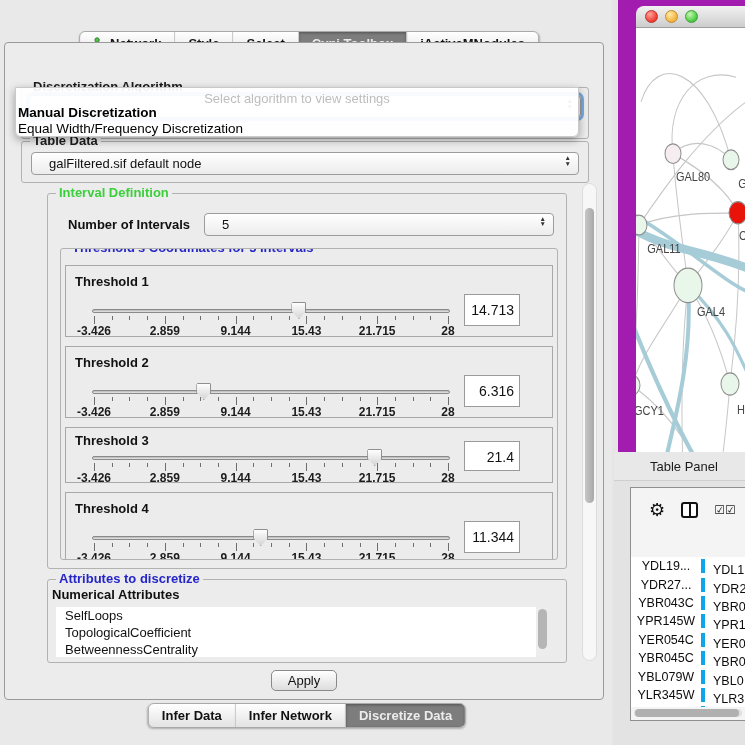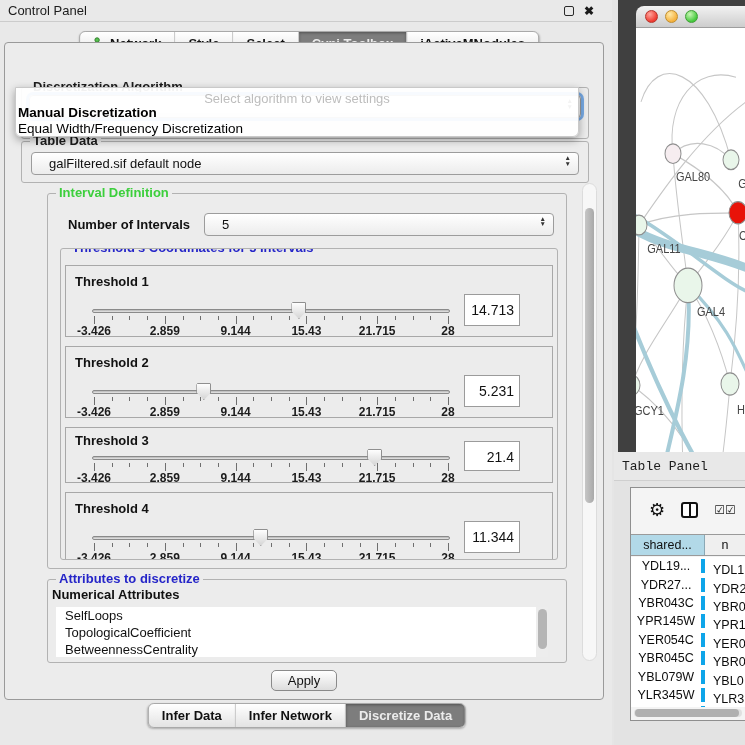--- a/index.html
+++ b/index.html
@@ -76,59 +76,52 @@
   .attr-item { font-size:13px; color:#111; padding-left:9px; line-height:17px; white-space:nowrap; }
   .attr-sb { position:absolute; right:0; top:0; bottom:0; width:12px; background:#ededed; }
   .attr-sb .th { position:absolute; left:1.5px; top:2px; width:9px; height:40px; border-radius:5px; background:#b5b5b5; }
 
   .v-scrollbar { position:absolute; right:6px; top:140px; bottom:38px; width:15px; background:#f7f7f7; border:1px solid #dcdcdc; border-radius:8px; }
   .v-scrollbar .th { position:absolute; left:2px; width:9px; top:24px; height:62%; border-radius:5px; background:linear-gradient(90deg,#c6c6c6,#a9a9a9); }
 
   .apply { position:absolute; bottom:8px; left:50%; transform:translateX(-50%); width:66px; height:21px; border:1px solid #8a8a8a; border-radius:5px; background:linear-gradient(#ffffff,#dddddd); font-size:13px; color:#111; font-family:"Liberation Sans",sans-serif; }
 
   
-  .net-window { position:absolute; left:618px; top:0; width:127px; height:544px; background:#404040; }
+  .net-window { position:absolute; left:618px; top:0; width:127px; height:544px; background:#a21caf; }
   .mac-titlebar { position:absolute; left:18px; top:6px; right:0; height:22px; background:linear-gradient(#f2f2f2,#cdcdcd); border-bottom:1px solid #9e9e9e; border-top-left-radius:8px; display:flex; align-items:center; padding-left:9px; gap:7px; }
   .light { width:13px; height:13px; border-radius:50%; }
   .light.r { background:radial-gradient(circle at 35% 30%, #ffa49c, #ee3b30 70%); border:1px solid #b5342c; }
   .light.y { background:radial-gradient(circle at 35% 30%, #ffeaa8, #f5b13d 70%); border:1px solid #c08e2e; }
   .light.g { background:radial-gradient(circle at 35% 30%, #c9f7b5, #45c93d 70%); border:1px solid #3f9e36; }
   .net-canvas { position:absolute; left:18px; top:28px; right:0; bottom:27px; background:#ffffff; overflow:hidden; }
   .net-canvas svg { width:100%; height:100%; display:block; }
 
   .table-panel { position:absolute; left:614px; top:452px; right:0; bottom:0; background:#e3e3e3; }
   .tp-titlebar { position:absolute; left:0; top:0; right:0; height:29px; background:#e8e8e8; border-bottom:1px solid #cfcfcf; display:flex; align-items:center; }
-  .tp-title { font-size:13px; color:#1c1c1c; margin-left:8px;font-family:Liberation Mono, monospace; }
+  .tp-title { font-size:13px; color:#1c1c1c; margin-left:36px; }
   .tp-card { position:absolute; left:16px; top:35px; right:-1px; bottom:24px; background:#f4f4f4; border:1px solid #8f8f8f; overflow:hidden; }
   .tp-toolbar { position:absolute; left:0; top:0; right:0; height:44px; display:flex; align-items:center; gap:16px; padding-left:18px; }
   .gear { font-family:"DejaVu Sans",sans-serif; font-size:18px; color:#111; line-height:18px; }
   .spliticon { width:17px; height:16px; border:2px solid #111; border-radius:3px; position:relative; background:#fff; }
   .spliticon::after { content:""; position:absolute; left:50%; top:0; bottom:0; width:2px; margin-left:-1px; background:#111; }
   .chk { font-family:"DejaVu Sans",sans-serif; font-size:12px; color:#222; line-height:12px; }
   .tp-header { position:absolute; left:0; top:46px; right:0; height:22px; display:flex; border-top:1px solid #9a9a9a; border-bottom:1px solid #9a9a9a; background:#efefef; }
   .hcell1 { width:74px; background:#b2d9e8; border-right:1px solid #8aa8b5; font-size:12.5px; color:#111; text-align:center; line-height:21px; }
   .hcell2 { flex:1; font-size:12.5px; color:#111; text-align:center; line-height:21px; }
   .tp-rows { position:absolute; left:0; top:69px; right:0; bottom:13px; background:#fff; overflow:hidden; }
   .trow { display:flex; height:18.4px; align-items:center; }
   .trow .c1 { width:74px; text-align:center; font-size:12.5px; color:#0d0d0d; border-right:4px solid #0ea5e9; white-space:nowrap; overflow:hidden; }
   .trow .c2 { flex:1; padding-left:8px; font-size:12.5px; color:#0d0d0d; white-space:nowrap; overflow:hidden;margin-top:8px; }
   .h-scrollbar { position:absolute; left:3px; right:3px; bottom:3px; height:8px; background:#e0e0e0; border-radius:4px; }
   .h-scrollbar .th { position:absolute; left:1px; top:0; height:8px; width:96%; background:#b0b0b0; border-radius:4px; }
 </style>
 </head>
 <body>
 
 <div class="cp">
-  <div class="cp-titlebar">
-    <span class="cp-title">Control Panel</span>
-    <span class="tb-icons">
-      <span class="float-ic"></span>
-      <span class="close-ic">✖</span>
-    </span>
-  </div>
 
   <div class="tabstrip tabs-top" id="topTabs">
       <div class="tab">
         <svg width="12" height="14" viewBox="0 0 12 14">
           <path d="M4 3 L3 11 M4 3 L9 8 M3 11 L9 8" stroke="#9a9a9a" fill="none"></path>
           <circle cx="4" cy="3" r="2.2" fill="#57c14f" stroke="#358030"></circle>
           <circle cx="3" cy="11" r="2.2" fill="#57c14f" stroke="#358030"></circle>
           <circle cx="9" cy="8" r="2.2" fill="#57c14f" stroke="#358030"></circle>
         </svg>
         <span>Network</span>
@@ -257,21 +250,21 @@
               <div class="tick major" style="left: 100%;"></div>
             </div>
             <div class="axis">
               <span style="left: 0%;">-3.426</span>
               <span style="left: 20%;">2.859</span>
               <span style="left: 40%;">9.144</span>
               <span style="left: 60%;">15.43</span>
               <span style="left: 80%;">21.715</span>
               <span style="left: 100%;">28</span>
             </div>
-            <div class="vbox">5.231</div>
+            <div class="vbox">6.316</div>
           </div>
           <div class="tpanel">
             <span class="t-label">Threshold 3</span>
             <div class="track">
               <div class="thumb" style="left: calc(78.9983% - 7px);"></div>
             </div>
             <div class="ticks">
               <div class="tick major" style="left: 0%;"></div>
               <div class="tick minor" style="left: 5%;"></div>
               <div class="tick minor" style="left: 10%;"></div>
@@ -433,24 +426,20 @@
 <div class="table-panel">
   <div class="tp-titlebar">
     <span class="tp-title">Table Panel</span>
   </div>
   <div class="tp-card">
     <div class="tp-toolbar">
       <span class="gear">⚙</span>
       <span class="spliticon"></span>
       <span class="chk">☑☑</span>
     </div>
-    <div class="tp-header">
-      <div class="hcell1">shared...</div>
-      <div class="hcell2">n</div>
-    </div>
     <div class="tp-rows" id="tpRows">
         <div class="trow">
           <div class="c1">YDL19...</div>
           <div class="c2">YDL1</div>
         </div>
         <div class="trow">
           <div class="c1">YDR27...</div>
           <div class="c2">YDR2</div>
         </div>
         <div class="trow">

